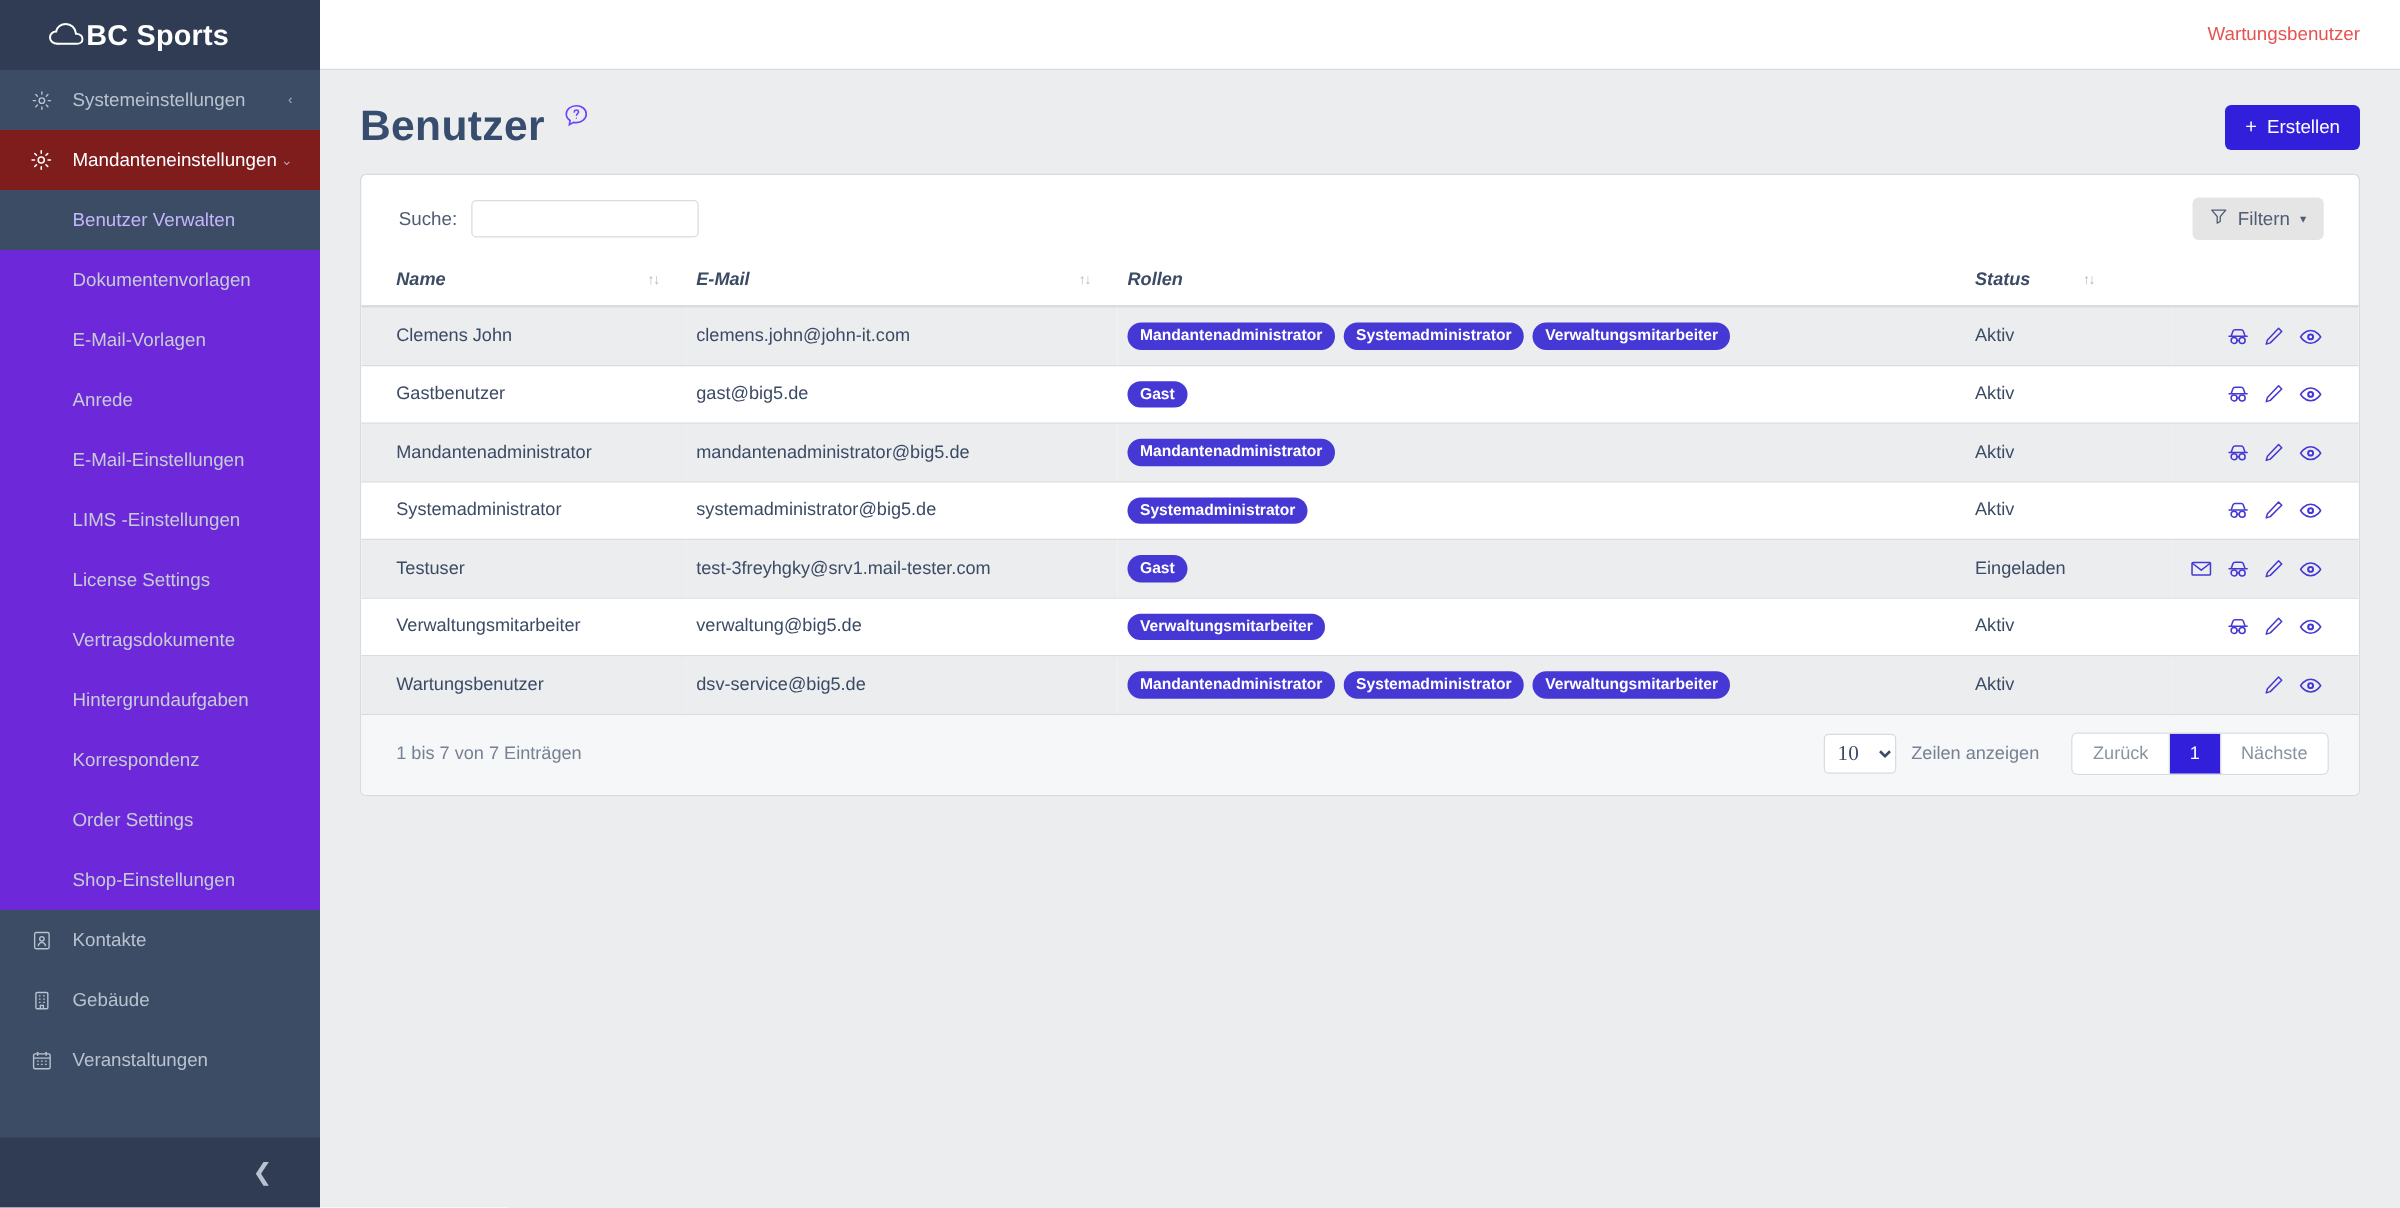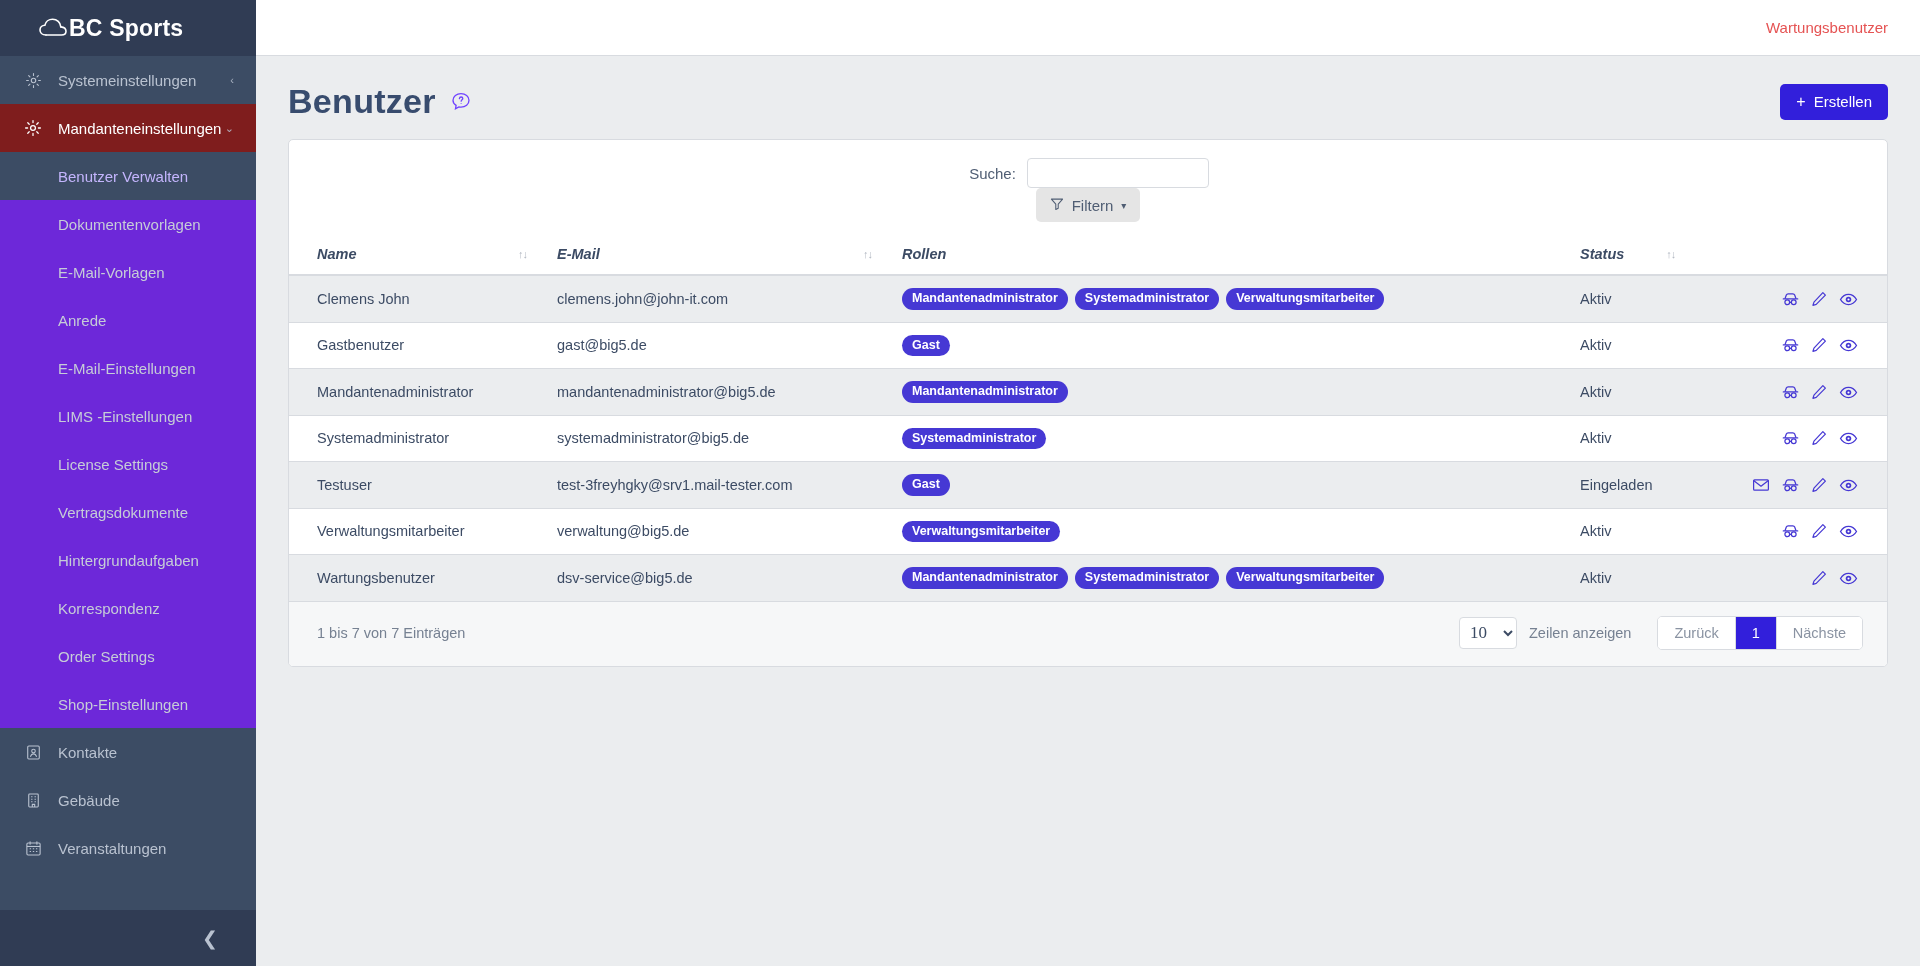--- a/index.html
+++ b/index.html
@@ -66,40 +66,39 @@
     height: 56px; flex: 0 0 56px; background: #ffffff;
     display: flex; align-items: center; justify-content: flex-end;
     padding-right: 32px; border-bottom: 1px solid #d8dbe0;
   }
   .topbar-user { color: #e55353; font-size: 15px; cursor: pointer; }
 
   .page-head {
     display: flex; align-items: center; justify-content: space-between;
     padding: 26px 32px 18px 32px;
   }
-  .page-title-wrap { display: flex; align-items: center; gap: 14px; }
+  .page-title-wrap { display: flex; gap: 14px; }
   .page-title { font-size: 34px; font-weight: bold; color: #384c6e; letter-spacing: .3px; }
   .help-icon { width: 22px; height: 22px; color: #6f42ff; cursor: pointer; }
   .btn-create {
     background: #321fdb; color: #fff; border: none; border-radius: 5px;
     height: 36px; padding: 0 16px; font-size: 15px; cursor: pointer;
     display: inline-flex; align-items: center; gap: 8px;
     font-family: "Liberation Sans", sans-serif;
   }
   .btn-create .plus { font-size: 16px; line-height: 1; }
 
   
   .card {
     margin: 0 32px; background: #fff; border: 1px solid #d8dbe0; border-radius: 5px;
     overflow: hidden;
   }
   .card-toolbar {
     display: flex; align-items: center; justify-content: space-between;
     padding: 18px 28px 14px 28px;
-    flex-direction: column;
   }
   .search-wrap { display: flex; align-items: center; gap: 11px; padding-left: 2px; }
   .search-label { color: #4f5d73; font-size: 15px; }
   .search-input {
     width: 182px; height: 30px; border: 1px solid #d8dbe0; border-radius: 4px;
     padding: 0 8px; font-size: 14px; outline: none;
     font-family: "Liberation Sans", sans-serif; color: #3c4b64; background: #fff;
   }
   .btn-filter {
     background: #e5e5e5; color: #4f5d73; border: none; border-radius: 5px;

